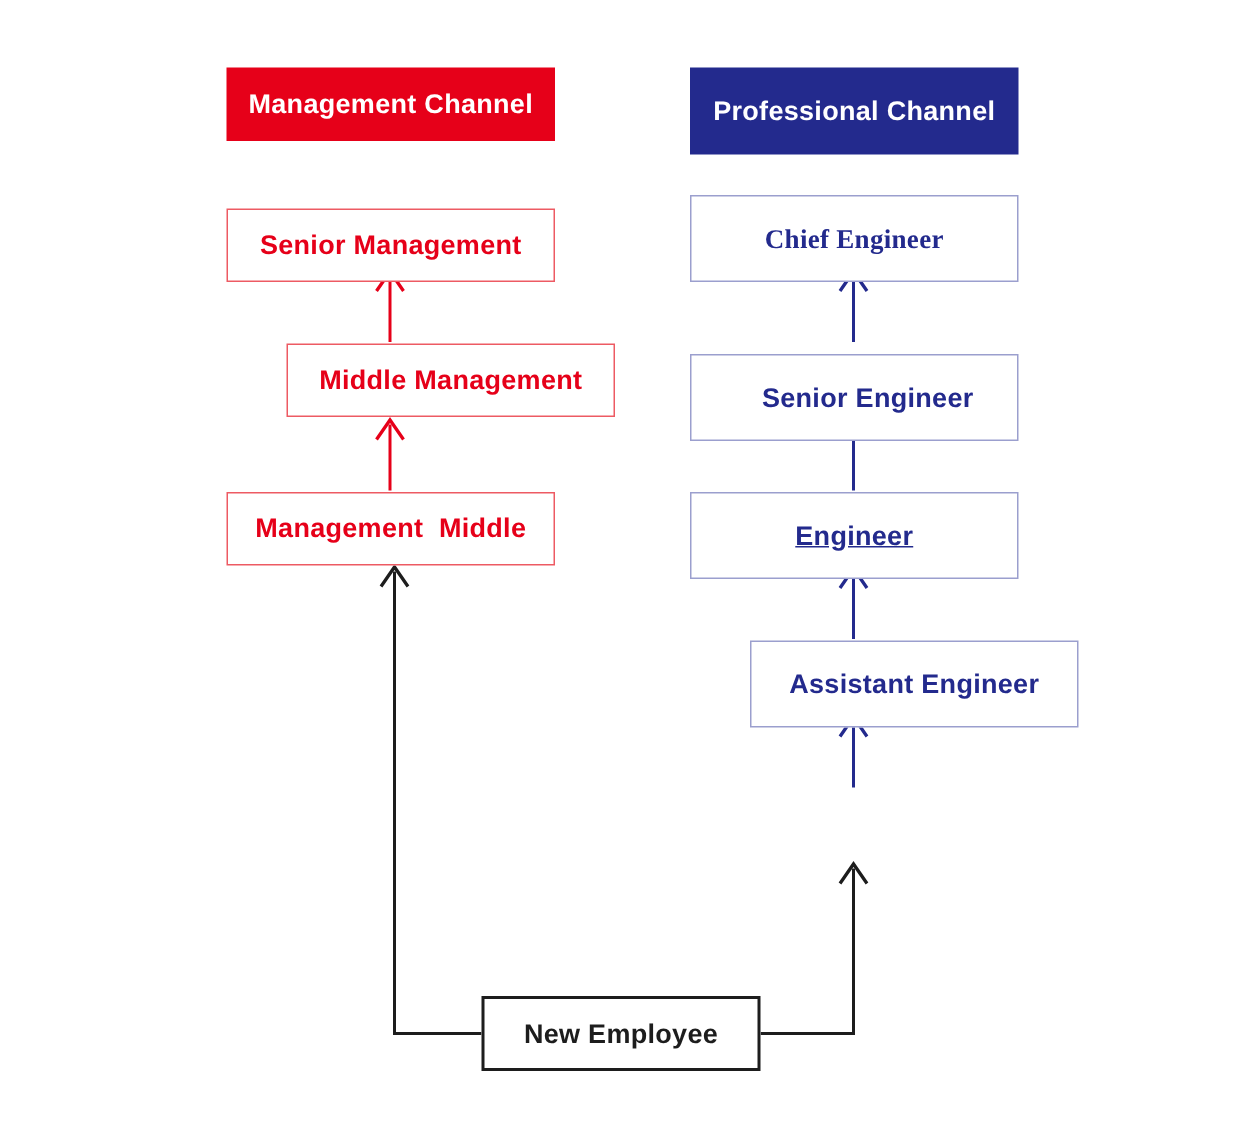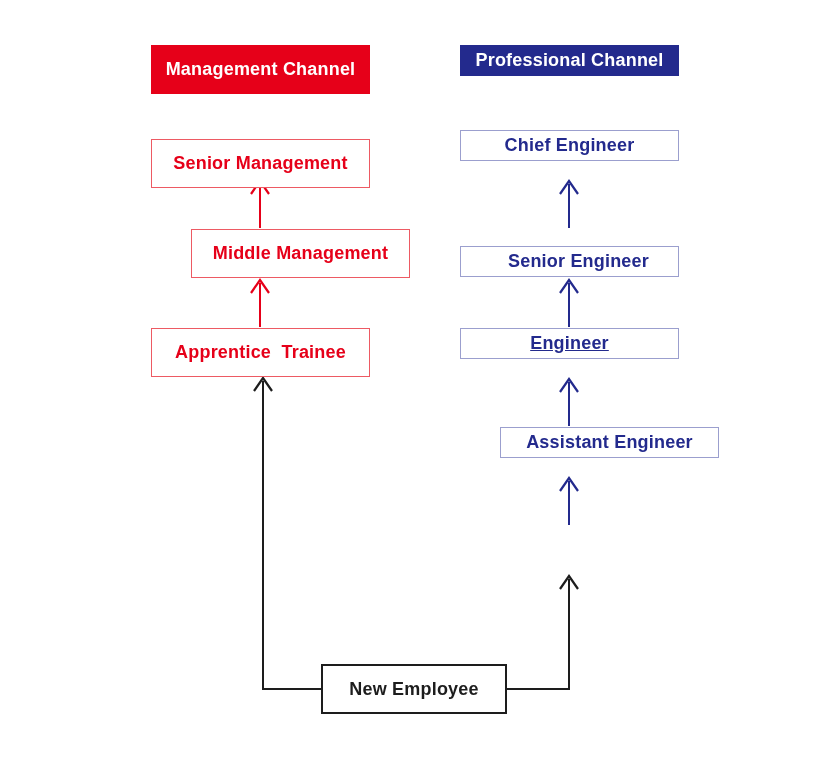--- a/index.html
+++ b/index.html
@@ -32,21 +32,21 @@
     white-space: pre;
     background: #ffffff;
   }
   .header-node { color: #ffffff; border: none; }
   .header-red  { background: var(--red); }
   .header-navy { background: var(--navy); }
   .red-node  { color: var(--red);  border: 1px solid var(--red-border); }
   .navy-node { color: var(--navy); border: 1px solid var(--navy-border); }
   .entry-node { color: var(--black); border: 2px solid var(--black); }
   .col-left  { left: 151px; width: 219px; height: 49px; }
-  .col-right { left: 460px; width: 219px; height: 31px; }
+  .col-right { left: 460px; width: 219px; height: 58px; }
   #arrow-layer {
     position: absolute;
     left: 0; top: 0;
     width: 824px; height: 765px;
     pointer-events: none;
   }
 </style>
 </head>
 <body>
 
@@ -69,22 +69,22 @@
       <path d="M 254 391 L 263 378 L 272 391" fill="none" stroke="#1d1d1d" stroke-width="2.2"></path>
       <path d="M 507 689 L 569 689 L 569 579" fill="none" stroke="#1d1d1d" stroke-width="2"></path>
       <path d="M 560 589 L 569 576 L 578 589" fill="none" stroke="#1d1d1d" stroke-width="2.2"></path>
     </svg>
 
   <div class="node header-node header-red col-left" style="top:45px;">Management Channel</div>
   <div class="node header-node header-navy col-right" style="top:45px;">Professional Channel</div>
 
   <div class="node red-node col-left" style="top:139px;">Senior Management</div>
   <div class="node red-node col-left" style="top:229px;margin-left:40px;">Middle Management</div>
-  <div class="node red-node col-left" style="top:328px;">Apprentice  Trainee</div>
+  <div class="node red-node col-left" style="top:328px;">Management  Middle</div>
 
-  <div class="node navy-node col-right" style="top:130px;">Chief Engineer</div>
-  <div class="node navy-node col-right" style="top:246px;padding-left:18px;">Senior Engineer</div>
+  <div class="node navy-node col-right" style="top:130px;font-family:Liberation Serif, serif;">Chief Engineer</div>
+  <div class="node navy-node col-right" style="top:236px;padding-left:18px;">Senior Engineer</div>
   <div class="node navy-node col-right" style="top:328px;text-decoration:underline;">Engineer</div>
   <div class="node navy-node col-right" style="top:427px;margin-left:40px;">Assistant Engineer</div>
 
   <div class="node entry-node" style="left:321px; top:664px; width:186px; height:50px;">New Employee</div>
 
 </div>
 
 </body></html>

